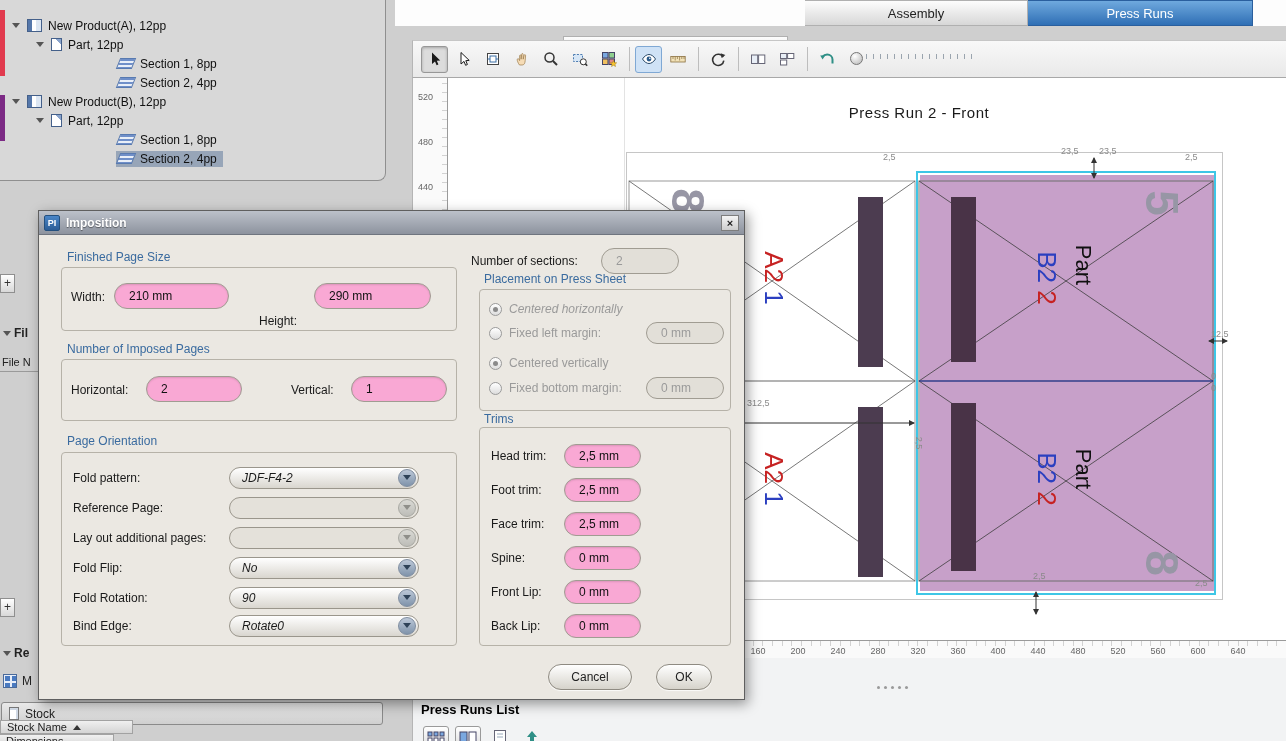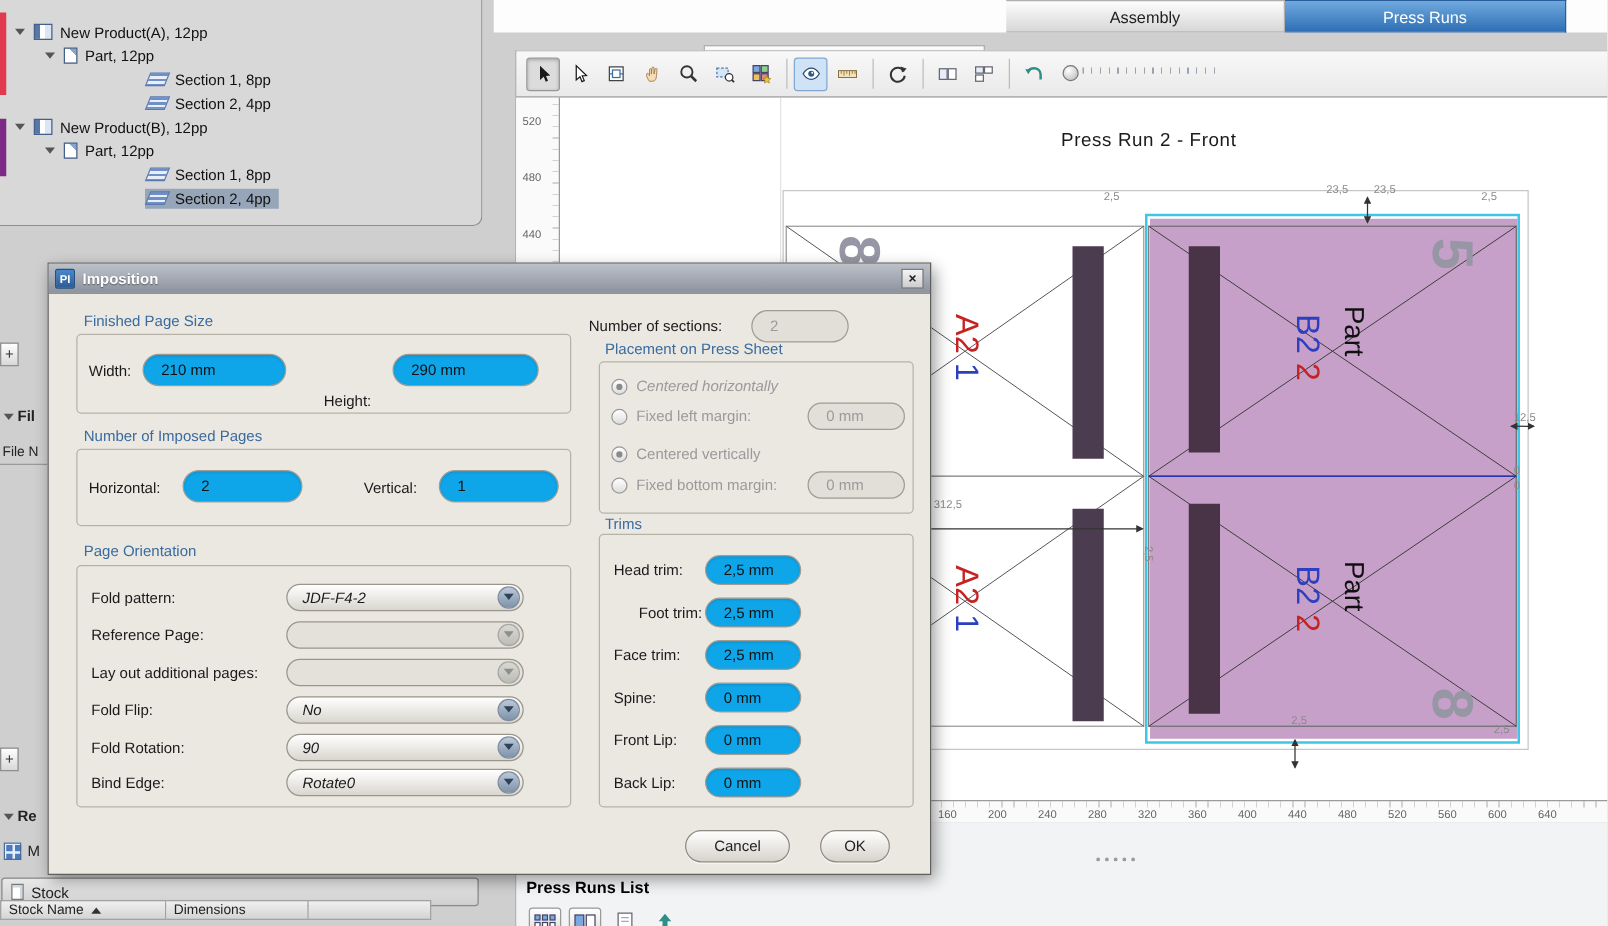--- a/index.html
+++ b/index.html
@@ -46,21 +46,21 @@
       linear-gradient(#4a7ac0,#4a7ac0) 8px 1px/5px 5px no-repeat,
       linear-gradient(#4a7ac0,#4a7ac0) 1px 8px/5px 5px no-repeat,
       linear-gradient(#4a7ac0,#4a7ac0) 8px 8px/5px 5px no-repeat,
       #e8eef8;
     border:1px solid #4a6a9a; }
   .stock-bar { position:absolute; left:1px; top:702px; width:382px; height:23px;
     background:linear-gradient(#e9e9e9,#cfcfcf); border:1px solid #8a8a8a; border-radius:3px;
     display:flex; align-items:center; padding-left:7px; font-size:12px; color:#222; z-index:4; }
   .page-ico { display:inline-block; width:10px; height:13px; background:#fff; border:1px solid #777; margin-right:6px;
     box-shadow:inset -2px 2px 0 #cfd8e4; }
-  .stock-headrow { position:absolute; left:0; top:720px; width:345px; height:16px; display:flex; z-index:4; }
+  .stock-headrow { position:absolute; left:0; top:720px; width:386px; height:16px; display:flex; z-index:4;flex-direction:column; }
   .stock-col { height:16px; background:linear-gradient(#f0f0f0,#d4d4d4); border:1px solid #a2a2a2; border-left:none;
     font-size:11px; color:#222; display:flex; align-items:center; padding:0 6px; }
   .stock-col:first-child { border-left:1px solid #a2a2a2; width:133px; }
   .stock-col.dim { width:114px; }
   .stock-col.rest { flex:1; }
   .tri-up { width:0; height:0; border-left:4px solid transparent; border-right:4px solid transparent; border-bottom:5px solid #333; margin-left:6px; }
 
   
   .tab-strip { position:absolute; left:395px; top:0; width:891px; height:26px; background:#fdfdfd; z-index:3; }
   .tab { position:absolute; top:0; height:26px; display:flex; align-items:center; justify-content:center;
@@ -153,21 +153,21 @@
     display:flex; align-items:center; padding:0 5px; }
   .pi-icon { width:16px; height:16px; background:linear-gradient(#4a86c8,#2c5d96); color:#fff; font-size:9px; font-weight:bold;
     display:flex; align-items:center; justify-content:center; border-radius:2px; border:1px solid #24507f; }
   .dlg-title { color:#fff; font-weight:bold; font-size:12px; margin-left:6px; text-shadow:0 1px 1px rgba(0,0,0,.45); }
   .dlg-close { margin-left:auto; width:18px; height:16px; background:linear-gradient(#f4f4f4,#cdcdcd); border:1px solid #7d7d7d;
     display:flex; align-items:center; justify-content:center; font-size:11px; font-weight:bold; color:#222; }
   .group { position:absolute; border:1px solid #b6b2a8; border-radius:4px; }
   .gtitle { position:absolute; font-size:12px; color:#3a6b9f; }
   .dlbl { position:absolute; font-size:12px; color:#1a1a1a; white-space:nowrap; }
   .dlbl.dis { color:#9a9a9a; }
-  .pill { position:absolute; background:#0ea5e9; border:1px solid #a09c92; border-radius:13px;
+  .pill { position:absolute; background:#f9a8d4; border:1px solid #a09c92; border-radius:13px;
     display:flex; align-items:center; padding-left:14px; font-size:12px; color:#111;
     box-shadow:inset 0 1px 2px rgba(0,0,0,.12); }
   .pill.dis { background:#e2dfd8; color:#9a9a9a; box-shadow:none; }
   .dd { position:absolute; height:22px; border:1px solid #9a968c; border-radius:11px;
     background:linear-gradient(#ffffff,#d9d6cf); display:flex; align-items:center;
     padding:0 2px 1px 12px; font-size:12px; color:#1a1a1a;font-style:italic; }
   .dd .arrow { margin-left:auto; width:18px; height:18px; border-radius:50%;
     background:linear-gradient(#bcc8d8,#7f93aa); border:1px solid #7f8da0;
     display:flex; align-items:center; justify-content:center; }
   .dd .arrow::after { content:""; width:0; height:0; border-left:4px solid transparent; border-right:4px solid transparent; border-top:5px solid #2e4258; }
@@ -192,21 +192,21 @@
   .r4 { left:450px; top:171px; } .r4l { left:470px; top:170px; } .r4p { left:607px; top:166px; width:78px; height:22px; }
   .nip-title { left:28px; top:131px; }  .nip-box { left:22px; top:148px; width:396px; height:62px; }
   .hz-lbl { left:32px; top:172px; }     .hz-pill { left:107px; top:165px; width:96px; height:26px; }
   .vt-lbl { left:252px; top:172px; }    .vt-pill { left:312px; top:165px; width:96px; height:26px; }
   .po-title { left:28px; top:223px; }   .po-box { left:22px; top:241px; width:396px; height:194px; }
   .pol0 { left:34px; top:260px; } .pol1 { left:34px; top:290px; } .pol2 { left:34px; top:320px; }
   .pol3 { left:34px; top:350px; } .pol4 { left:34px; top:380px; } .pol5 { left:34px; top:408px; }
   .pod { left:190px; width:190px; }
   .pod0 { top:256px; } .pod1 { top:286px; } .pod2 { top:316px; } .pod3 { top:346px; } .pod4 { top:376px; } .pod5 { top:404px; }
   .tr-title { left:445px; top:201px; }  .tr-box { left:440px; top:216px; width:252px; height:219px; }
-  .trl0 { left:452px; top:238px; } .trl1 { left:452px; top:272px;margin-left:20px; } .trl2 { left:452px; top:306px; }
+  .trl0 { left:452px; top:238px; } .trl1 { left:452px; top:272px; } .trl2 { left:452px; top:306px; }
   .trl3 { left:452px; top:340px; } .trl4 { left:452px; top:374px; } .trl5 { left:452px; top:408px; }
   .trp { left:525px; width:77px; height:24px; }
   .trp0 { top:233px; } .trp1 { top:267px; } .trp2 { top:301px; } .trp3 { top:335px; } .trp4 { top:369px; } .trp5 { top:403px; }
   .cancel-btn { left:509px; top:453px; width:84px; }
   .ok-btn { left:617px; top:453px; width:56px; }
 </style>
 </head>
 <body>
 
 <div class="tree-panel">

